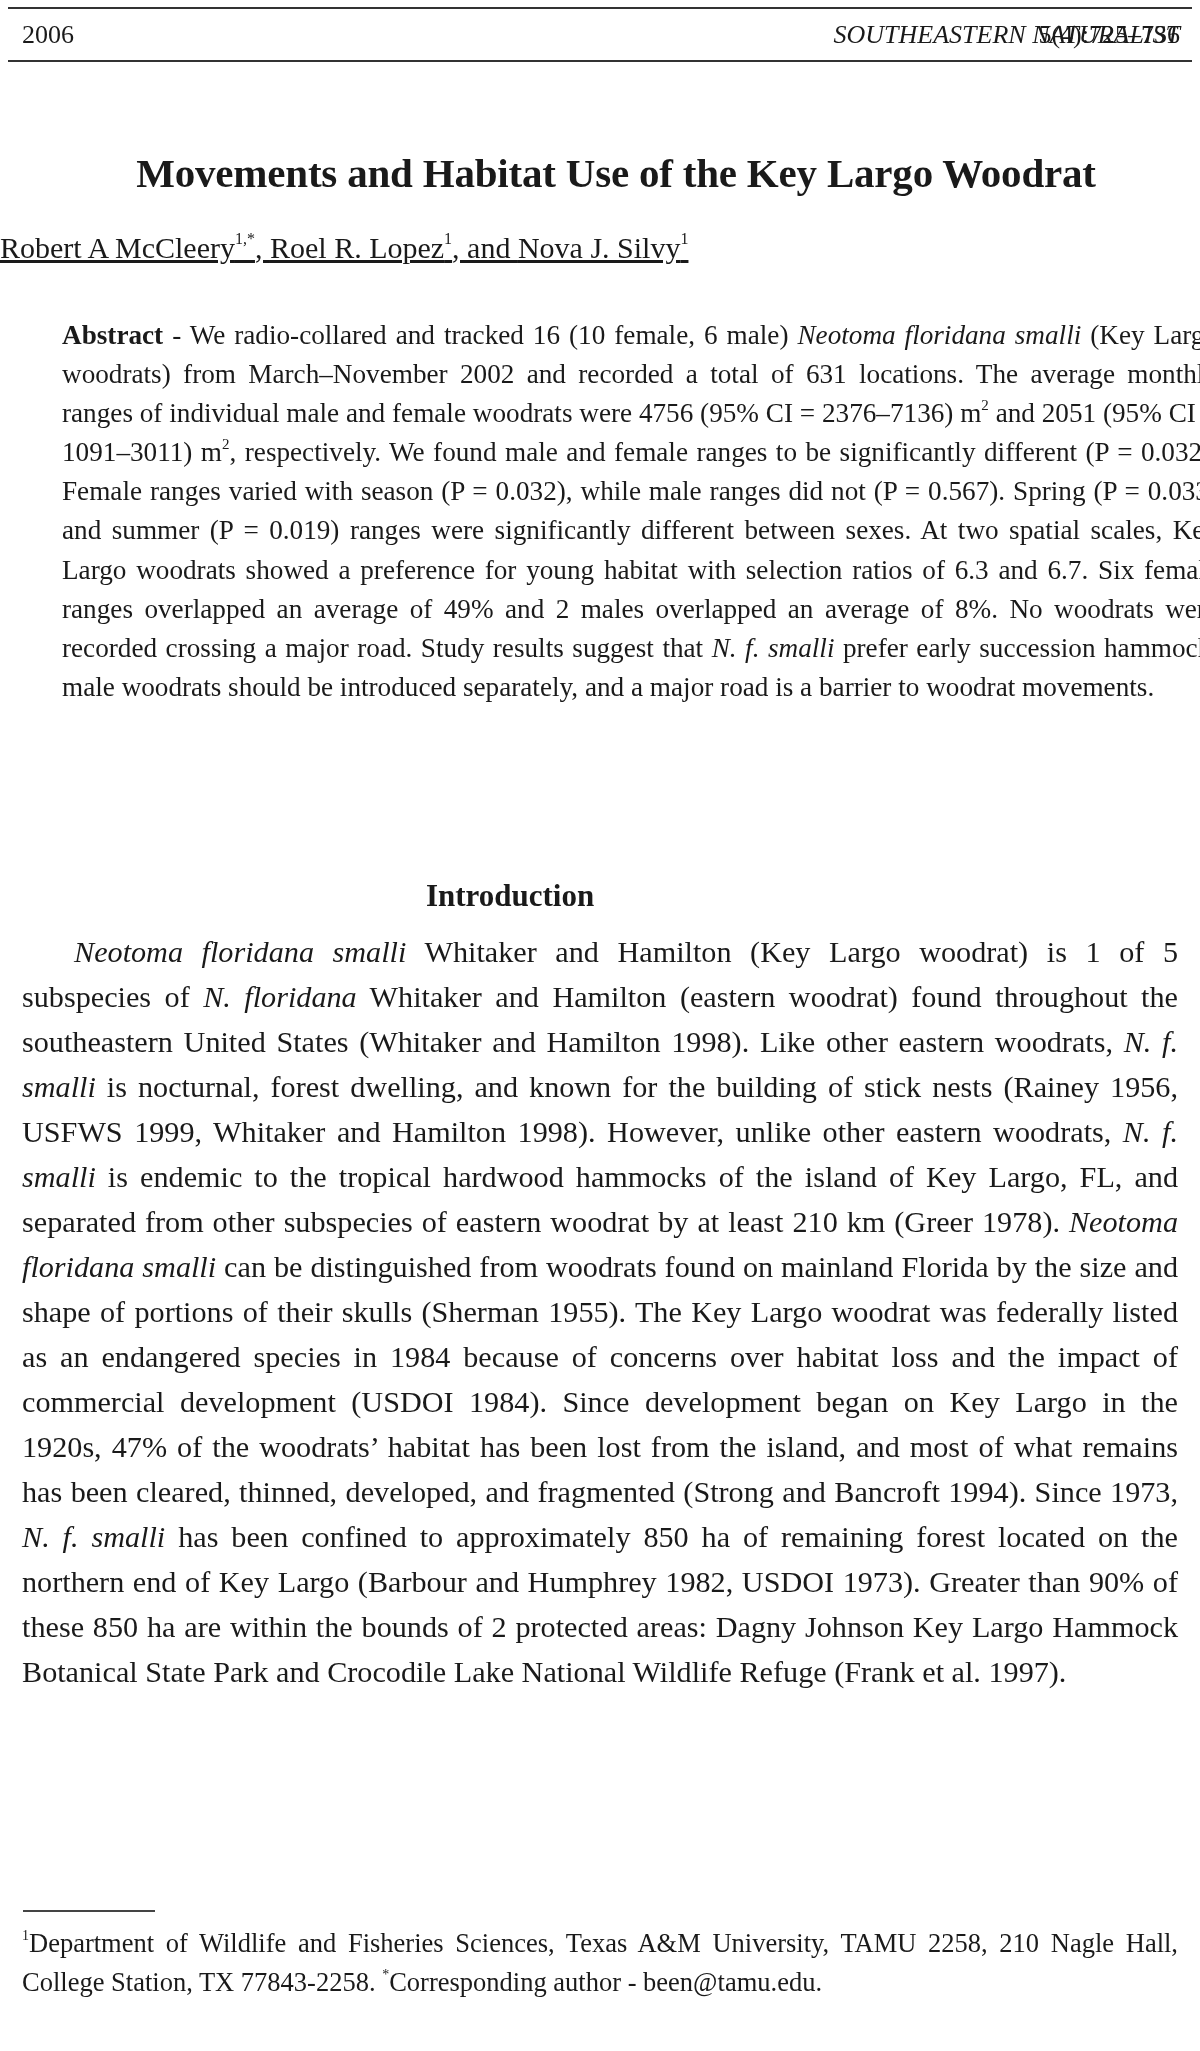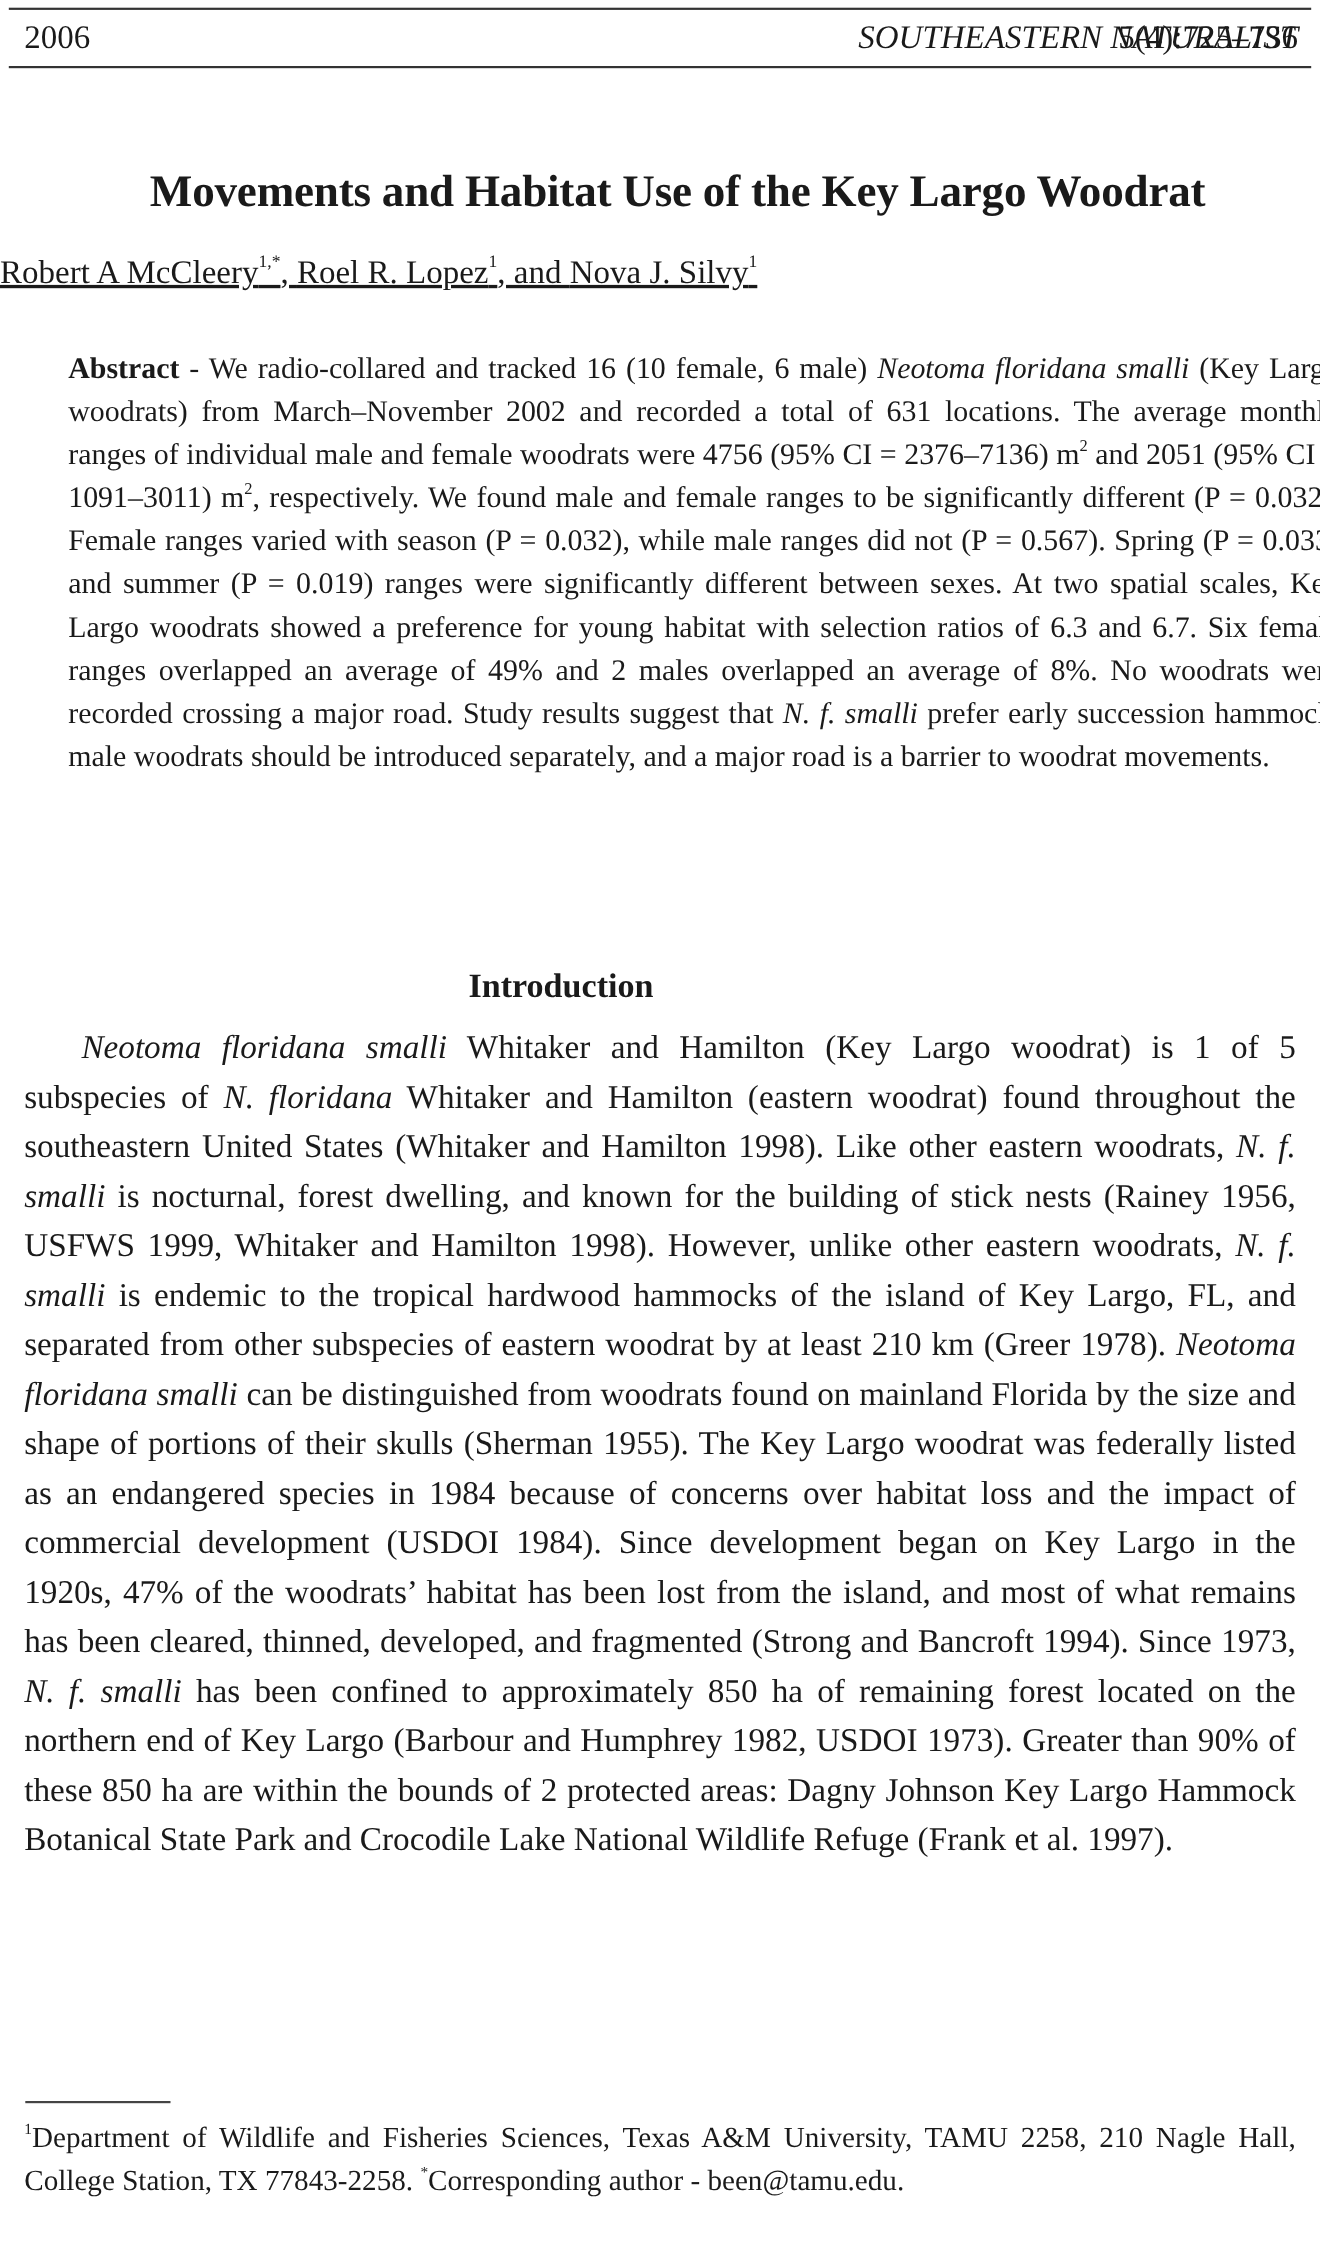--- a/index.html
+++ b/index.html
@@ -6,21 +6,21 @@
   body {
     width: 1200px; height: 2051px; position: relative; overflow: hidden;
     font-family: "Liberation Serif", "DejaVu Serif", serif;
     color: #1a1a1a;
   }
   .rule { position: absolute; background: #333; height: 2px; }
   #rule-top { left: 8px; width: 1184px; top: 7px; }
   #rule-header-bottom { left: 8px; width: 1184px; top: 60px; }
   .running-head {
     position: absolute; top: 17px; left: 20px; width: 1160px; height: 36px;
-    font-size: 30px; line-height: 36px; text-decoration: underline;
+    font-size: 26px; line-height: 36px; text-decoration: underline;
   }
   .running-head .rh-left { position: absolute; left: 2px; top: 0; }
   .running-head .rh-center { position: absolute; left: 0; right: 0; text-align: right; font-style: italic; }
   .running-head .rh-right { position: absolute; right: 0; top: 0; }
 
   .title {
     position: absolute; top: 132px; left: 0; width: 1200px; text-align: center;
     font-size: 41px; font-weight: bold; line-height: 50px; letter-spacing: -0.2px;
   }
   .authors {

